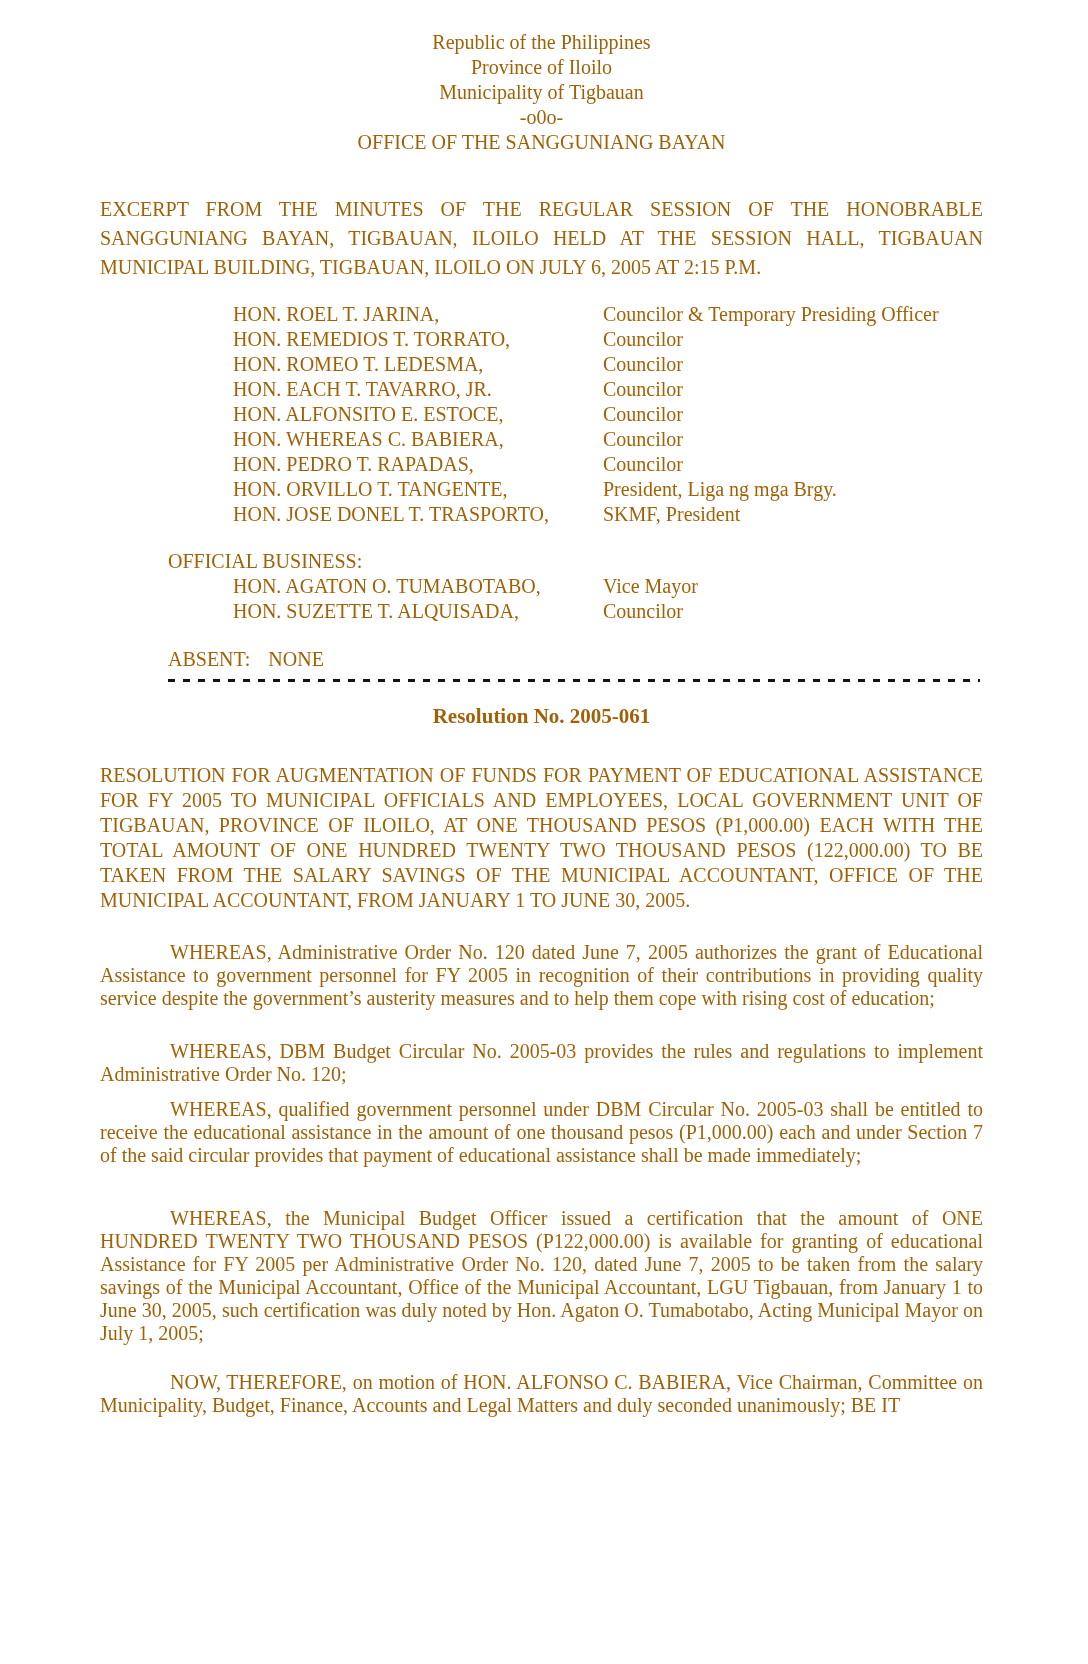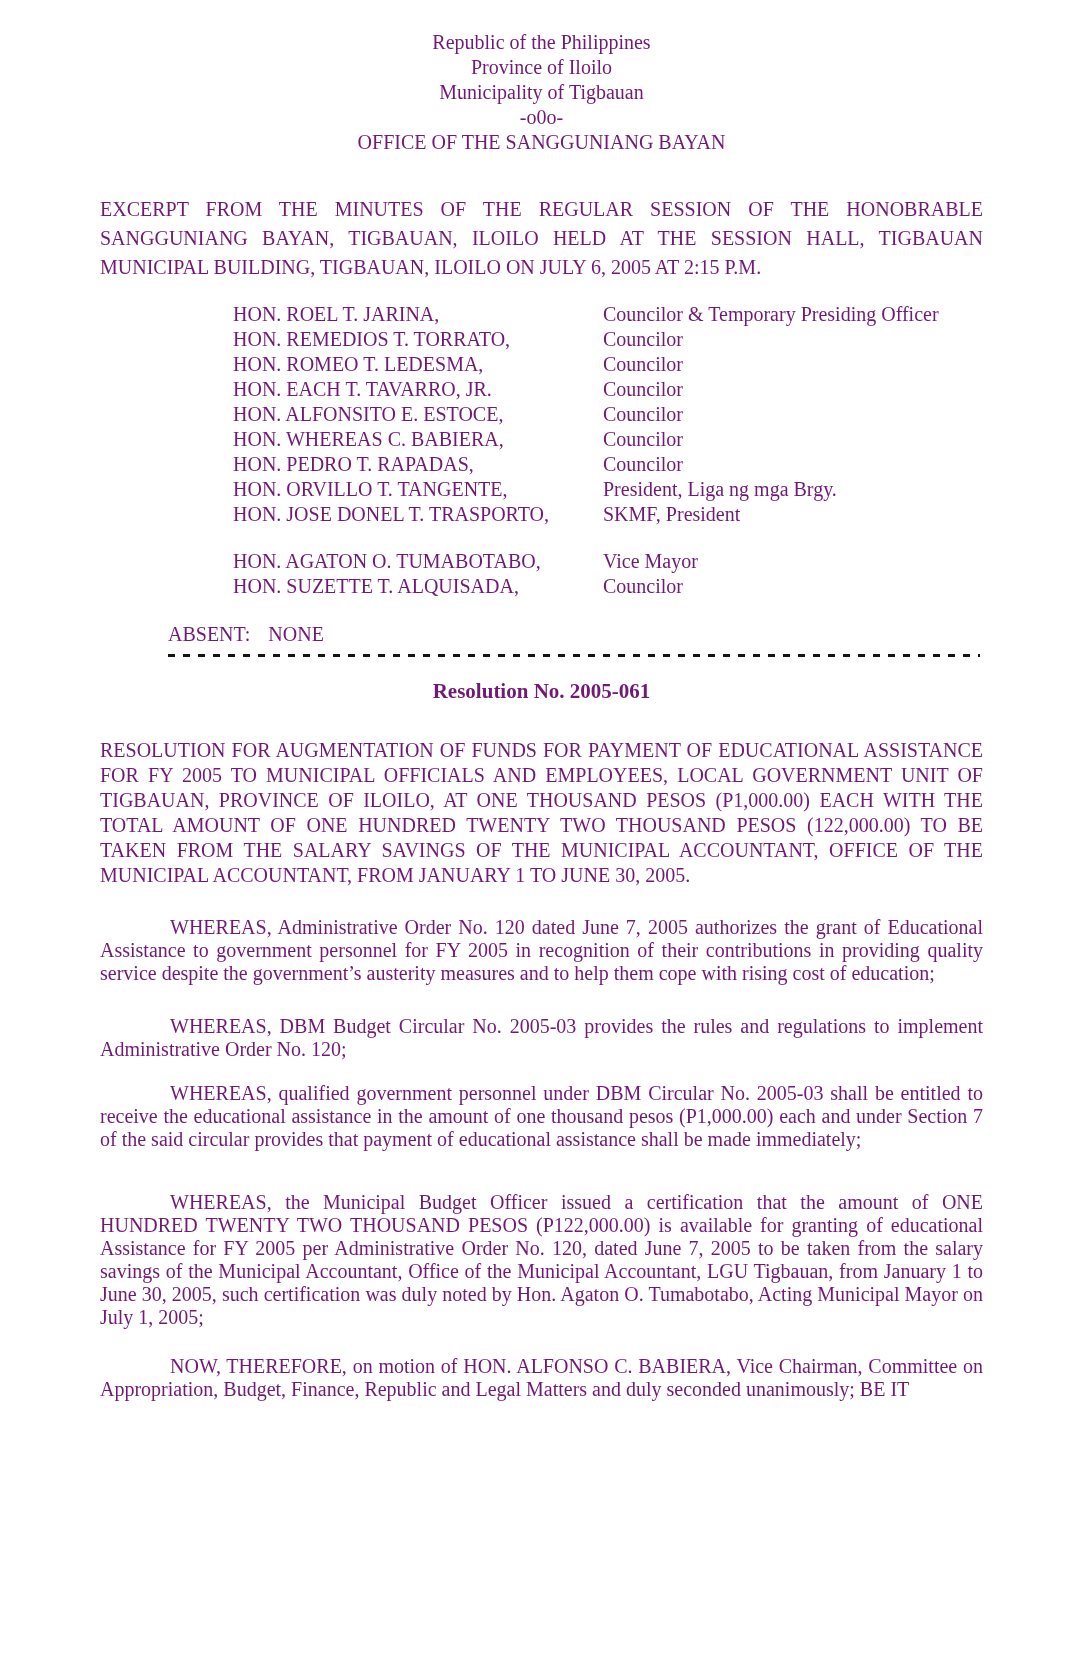--- a/index.html
+++ b/index.html
@@ -6,21 +6,21 @@
     margin: 0;
     padding: 0;
     background: #e8e8e8;
   }
   .page {
     position: relative;
     width: 1088px;
     height: 1664px;
     margin: 0 auto;
     background: #ffffff;
-    color: #701a75;
+    color: #a16207;
     font-family: "Liberation Serif", "DejaVu Serif", serif;
     font-size: 20px;
     box-sizing: border-box;
     padding: 30px 105px 0 100px;
     overflow: hidden;
   }
   .doc-header {
     text-align: center;
     line-height: 25px;
   }
@@ -71,21 +71,21 @@
     line-height: 25px;
     text-align: justify;
   }
   .body-par {
     line-height: 23px;
     text-align: justify;
     text-indent: 70px;
   }
   .par-1 { margin-top: 28px; }
   .par-2 { margin-top: 30px; }
-  .par-3 { margin-top: 21px; }
+  .par-3 { margin-top: 12px; }
   .par-4 { margin-top: 40px; }
   .par-5 { margin-top: 26px; }
 </style>
 </head>
 <body>
 
 <div class="page">
 
   <div class="doc-header">
     <div>Republic of the Philippines</div>
@@ -130,20 +130,21 @@
       <div class="roster-name">HON. ORVILLO T. TANGENTE,</div>
       <div class="roster-title">President, Liga ng mga Brgy.</div>
     </div>
     <div class="roster-row">
       <div class="roster-name">HON. JOSE DONEL T. TRASPORTO,</div>
       <div class="roster-title">SKMF, President</div>
     </div>
   </div>
 
   <div class="roster-section ob-section">
+    <div class="roster-label">OFFICIAL BUSINESS:</div>
     <div class="roster-row">
       <div class="roster-name">HON. AGATON O. TUMABOTABO,</div>
       <div class="roster-title">Vice Mayor</div>
     </div>
     <div class="roster-row">
       <div class="roster-name">HON. SUZETTE T. ALQUISADA,</div>
       <div class="roster-title">Councilor</div>
     </div>
   </div>
 
@@ -154,15 +155,15 @@
   <div class="dashed-divider"></div>
 
   <div class="resolution-number">Resolution No. 2005-061</div>
 
   <div class="resolution-title">RESOLUTION FOR AUGMENTATION OF FUNDS FOR PAYMENT OF EDUCATIONAL ASSISTANCE FOR FY 2005 TO MUNICIPAL OFFICIALS AND EMPLOYEES, LOCAL GOVERNMENT UNIT OF TIGBAUAN, PROVINCE OF ILOILO, AT ONE THOUSAND PESOS (P1,000.00) EACH WITH THE TOTAL AMOUNT OF ONE HUNDRED TWENTY TWO THOUSAND PESOS (122,000.00) TO BE TAKEN FROM THE SALARY SAVINGS OF THE MUNICIPAL ACCOUNTANT, OFFICE OF THE MUNICIPAL ACCOUNTANT, FROM JANUARY 1 TO JUNE 30, 2005.</div>
 
   <div class="body-par par-1">WHEREAS, Administrative Order No. 120 dated June 7, 2005 authorizes the grant of Educational Assistance to government personnel for FY 2005 in recognition of their contributions in providing quality service despite the government’s austerity measures and to help them cope with rising cost of education;</div>
   <div class="body-par par-2">WHEREAS, DBM Budget Circular No. 2005-03 provides the rules and regulations to implement Administrative Order No. 120;</div>
   <div class="body-par par-3">WHEREAS, qualified government personnel under DBM Circular No. 2005-03 shall be entitled to receive the educational assistance in the amount of one thousand pesos (P1,000.00) each and under Section 7 of the said circular provides that payment of educational assistance shall be made immediately;</div>
   <div class="body-par par-4">WHEREAS, the Municipal Budget Officer issued a certification that the amount of ONE HUNDRED TWENTY TWO THOUSAND PESOS (P122,000.00) is available for granting of educational Assistance for FY 2005 per Administrative Order No. 120, dated June 7, 2005 to be taken from the salary savings of the Municipal Accountant, Office of the Municipal Accountant, LGU Tigbauan, from January 1 to June 30, 2005, such certification was duly noted by Hon. Agaton O. Tumabotabo, Acting Municipal Mayor on July 1, 2005;</div>
-  <div class="body-par par-5">NOW, THEREFORE, on motion of HON. ALFONSO C. BABIERA, Vice Chairman, Committee on Appropriation, Budget, Finance, Republic and Legal Matters and duly seconded unanimously; BE IT</div>
+  <div class="body-par par-5">NOW, THEREFORE, on motion of HON. ALFONSO C. BABIERA, Vice Chairman, Committee on Municipality, Budget, Finance, Accounts and Legal Matters and duly seconded unanimously; BE IT</div>
 
 </div>
 
 </body></html>

